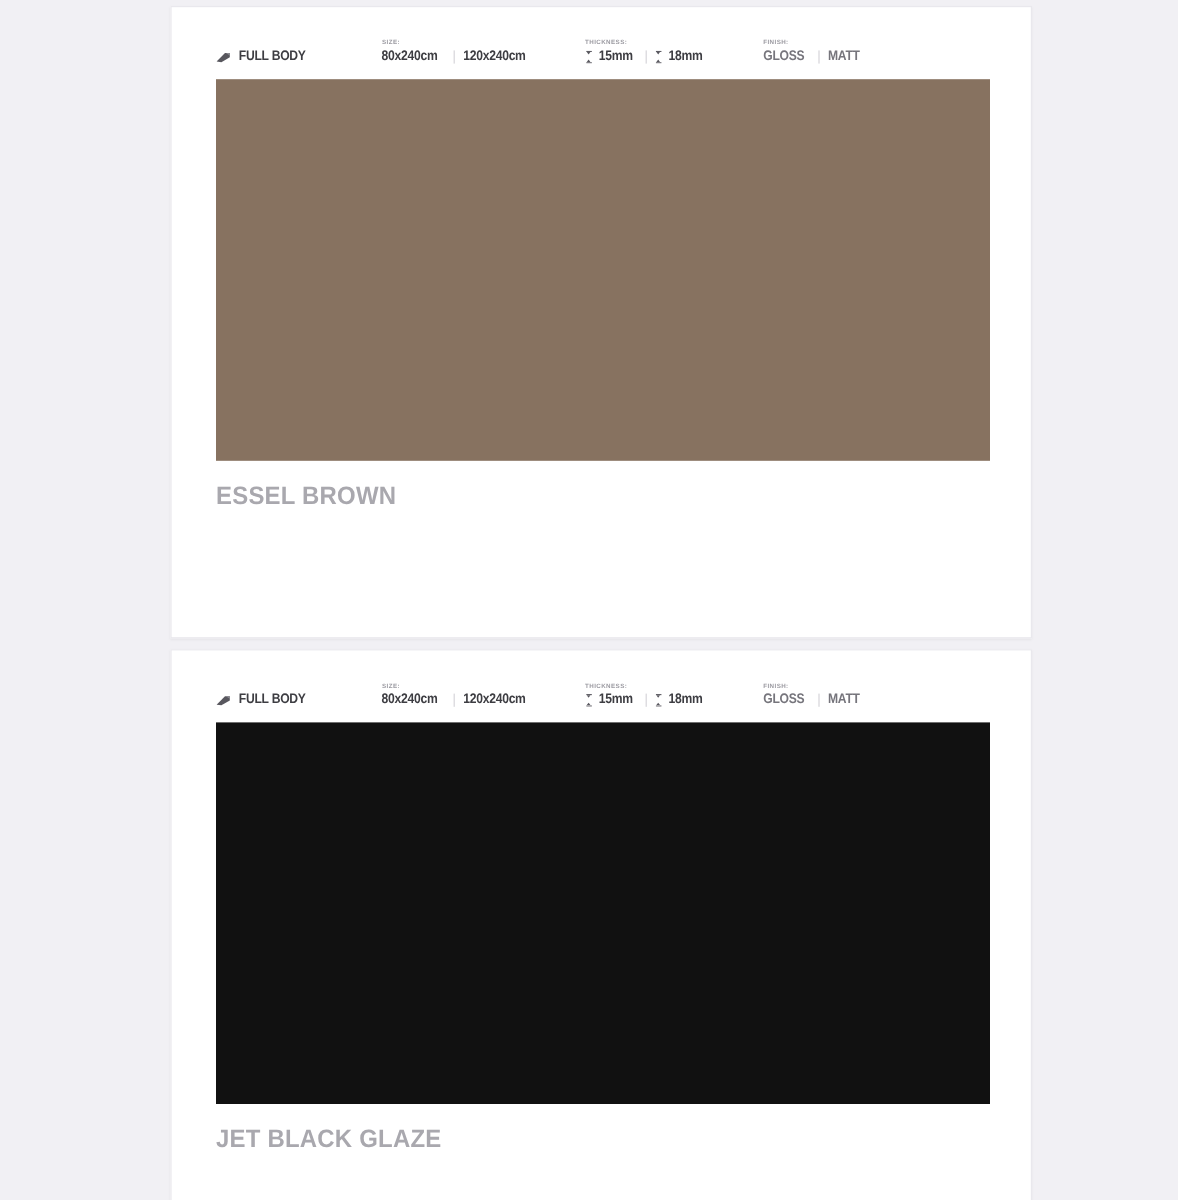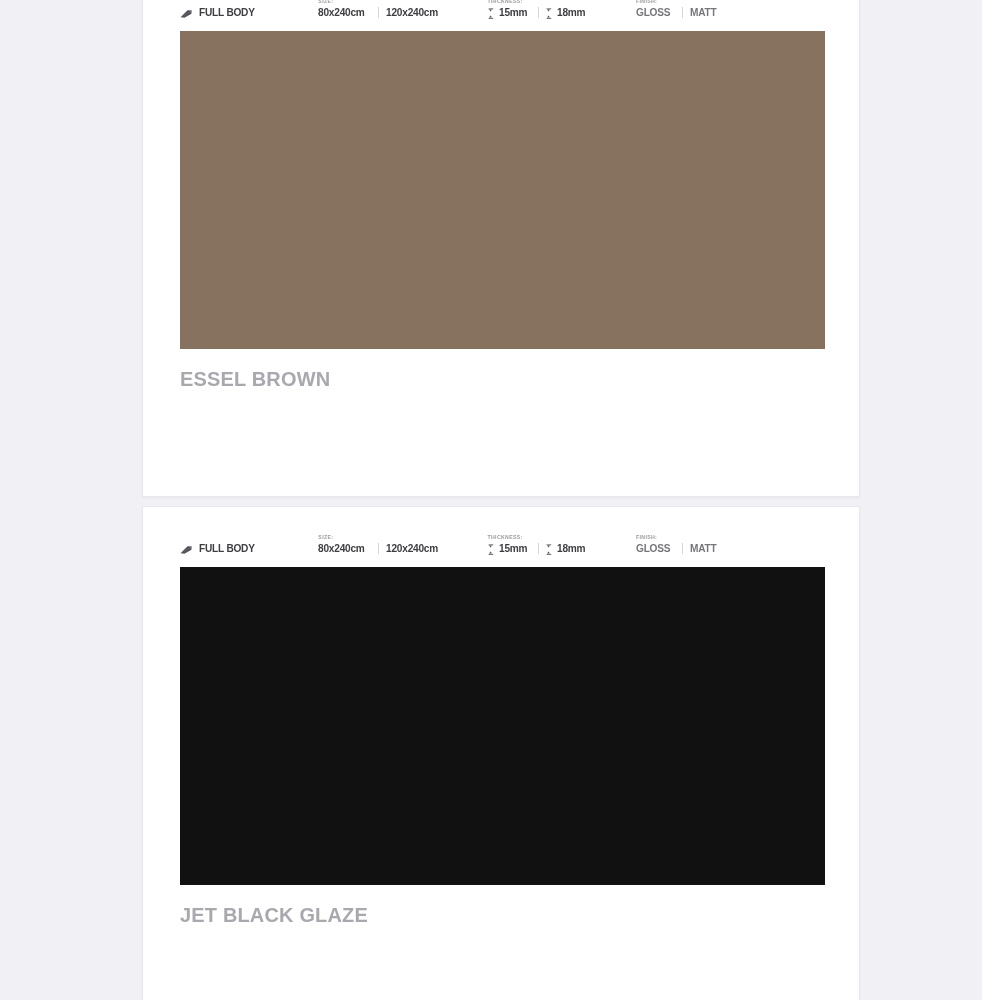--- a/index.html
+++ b/index.html
@@ -15,20 +15,21 @@
     background: #f1f0f4;
     font-family: "Liberation Sans", sans-serif;
     -webkit-font-smoothing: antialiased;
   }
 
   .page {
     position: relative;
     width: 982px;
     height: 758px;
     background: #f1f0f4;
+    margin-top: 35px;
   }
 
   
   .card {
     position: absolute;
     left: 142px;
     width: 718px;
     background: #ffffff;
     border: 1px solid #e9e8ed;
     box-shadow: 0 1px 2px rgba(0,0,0,0.05);

